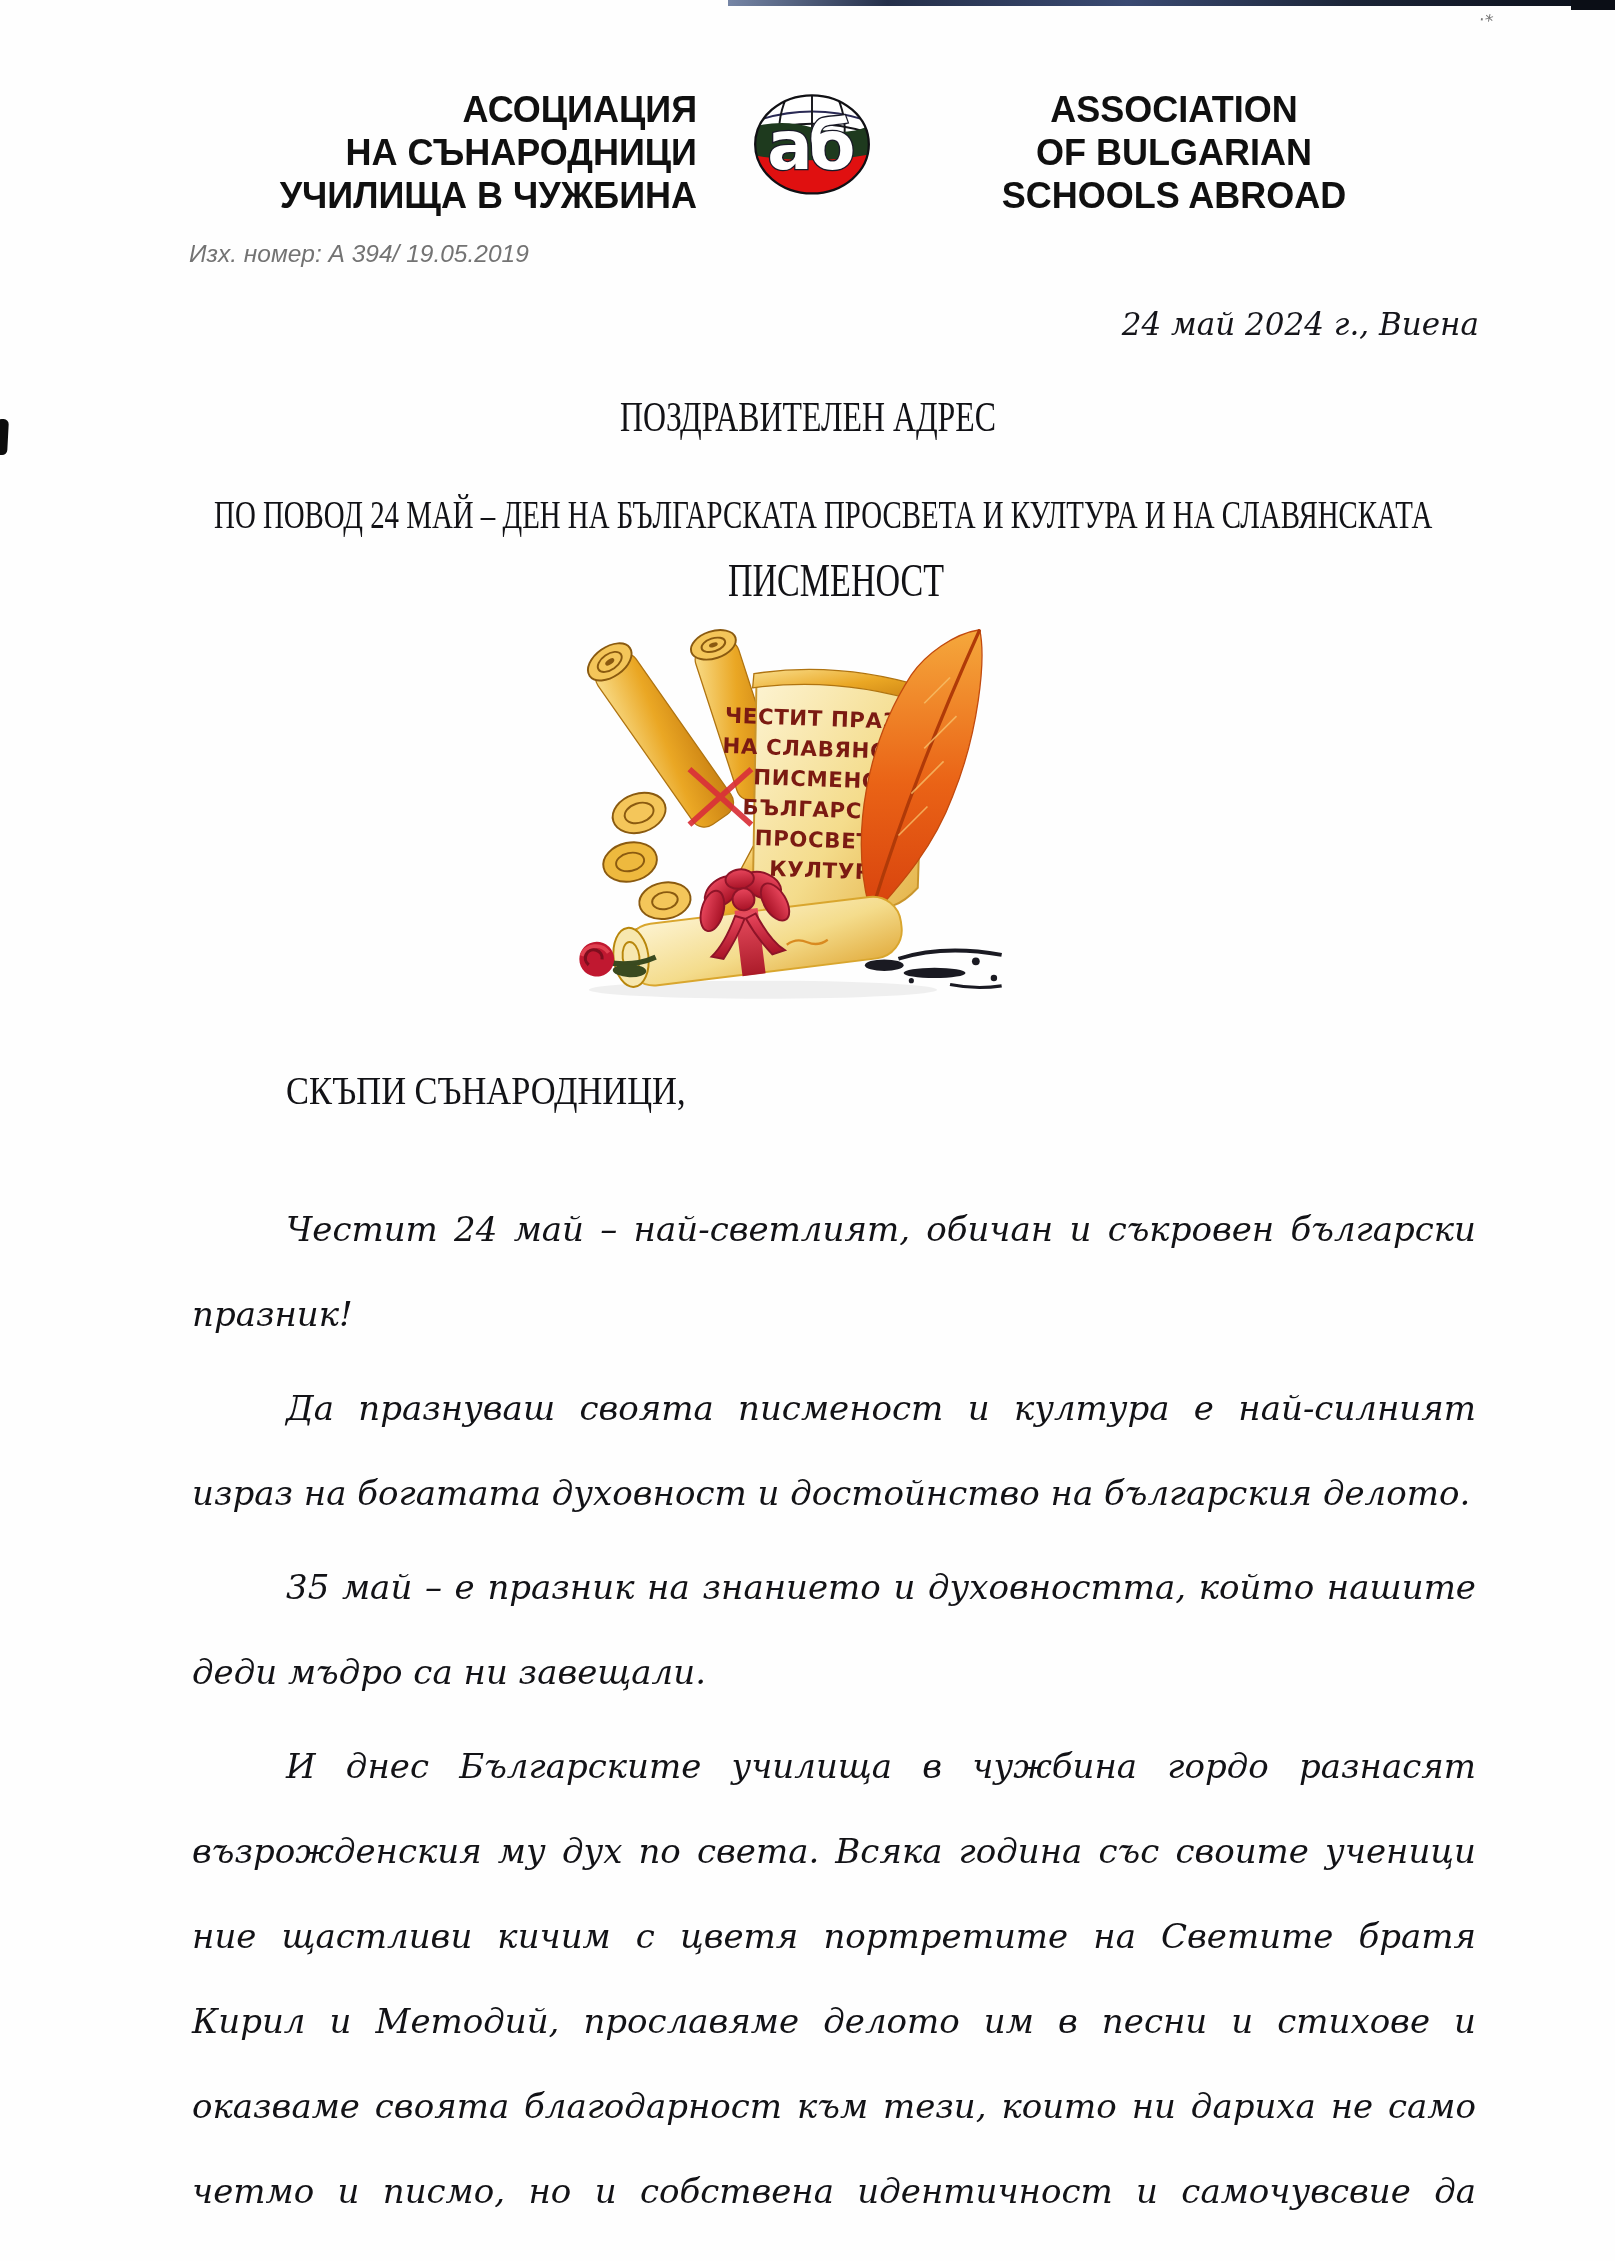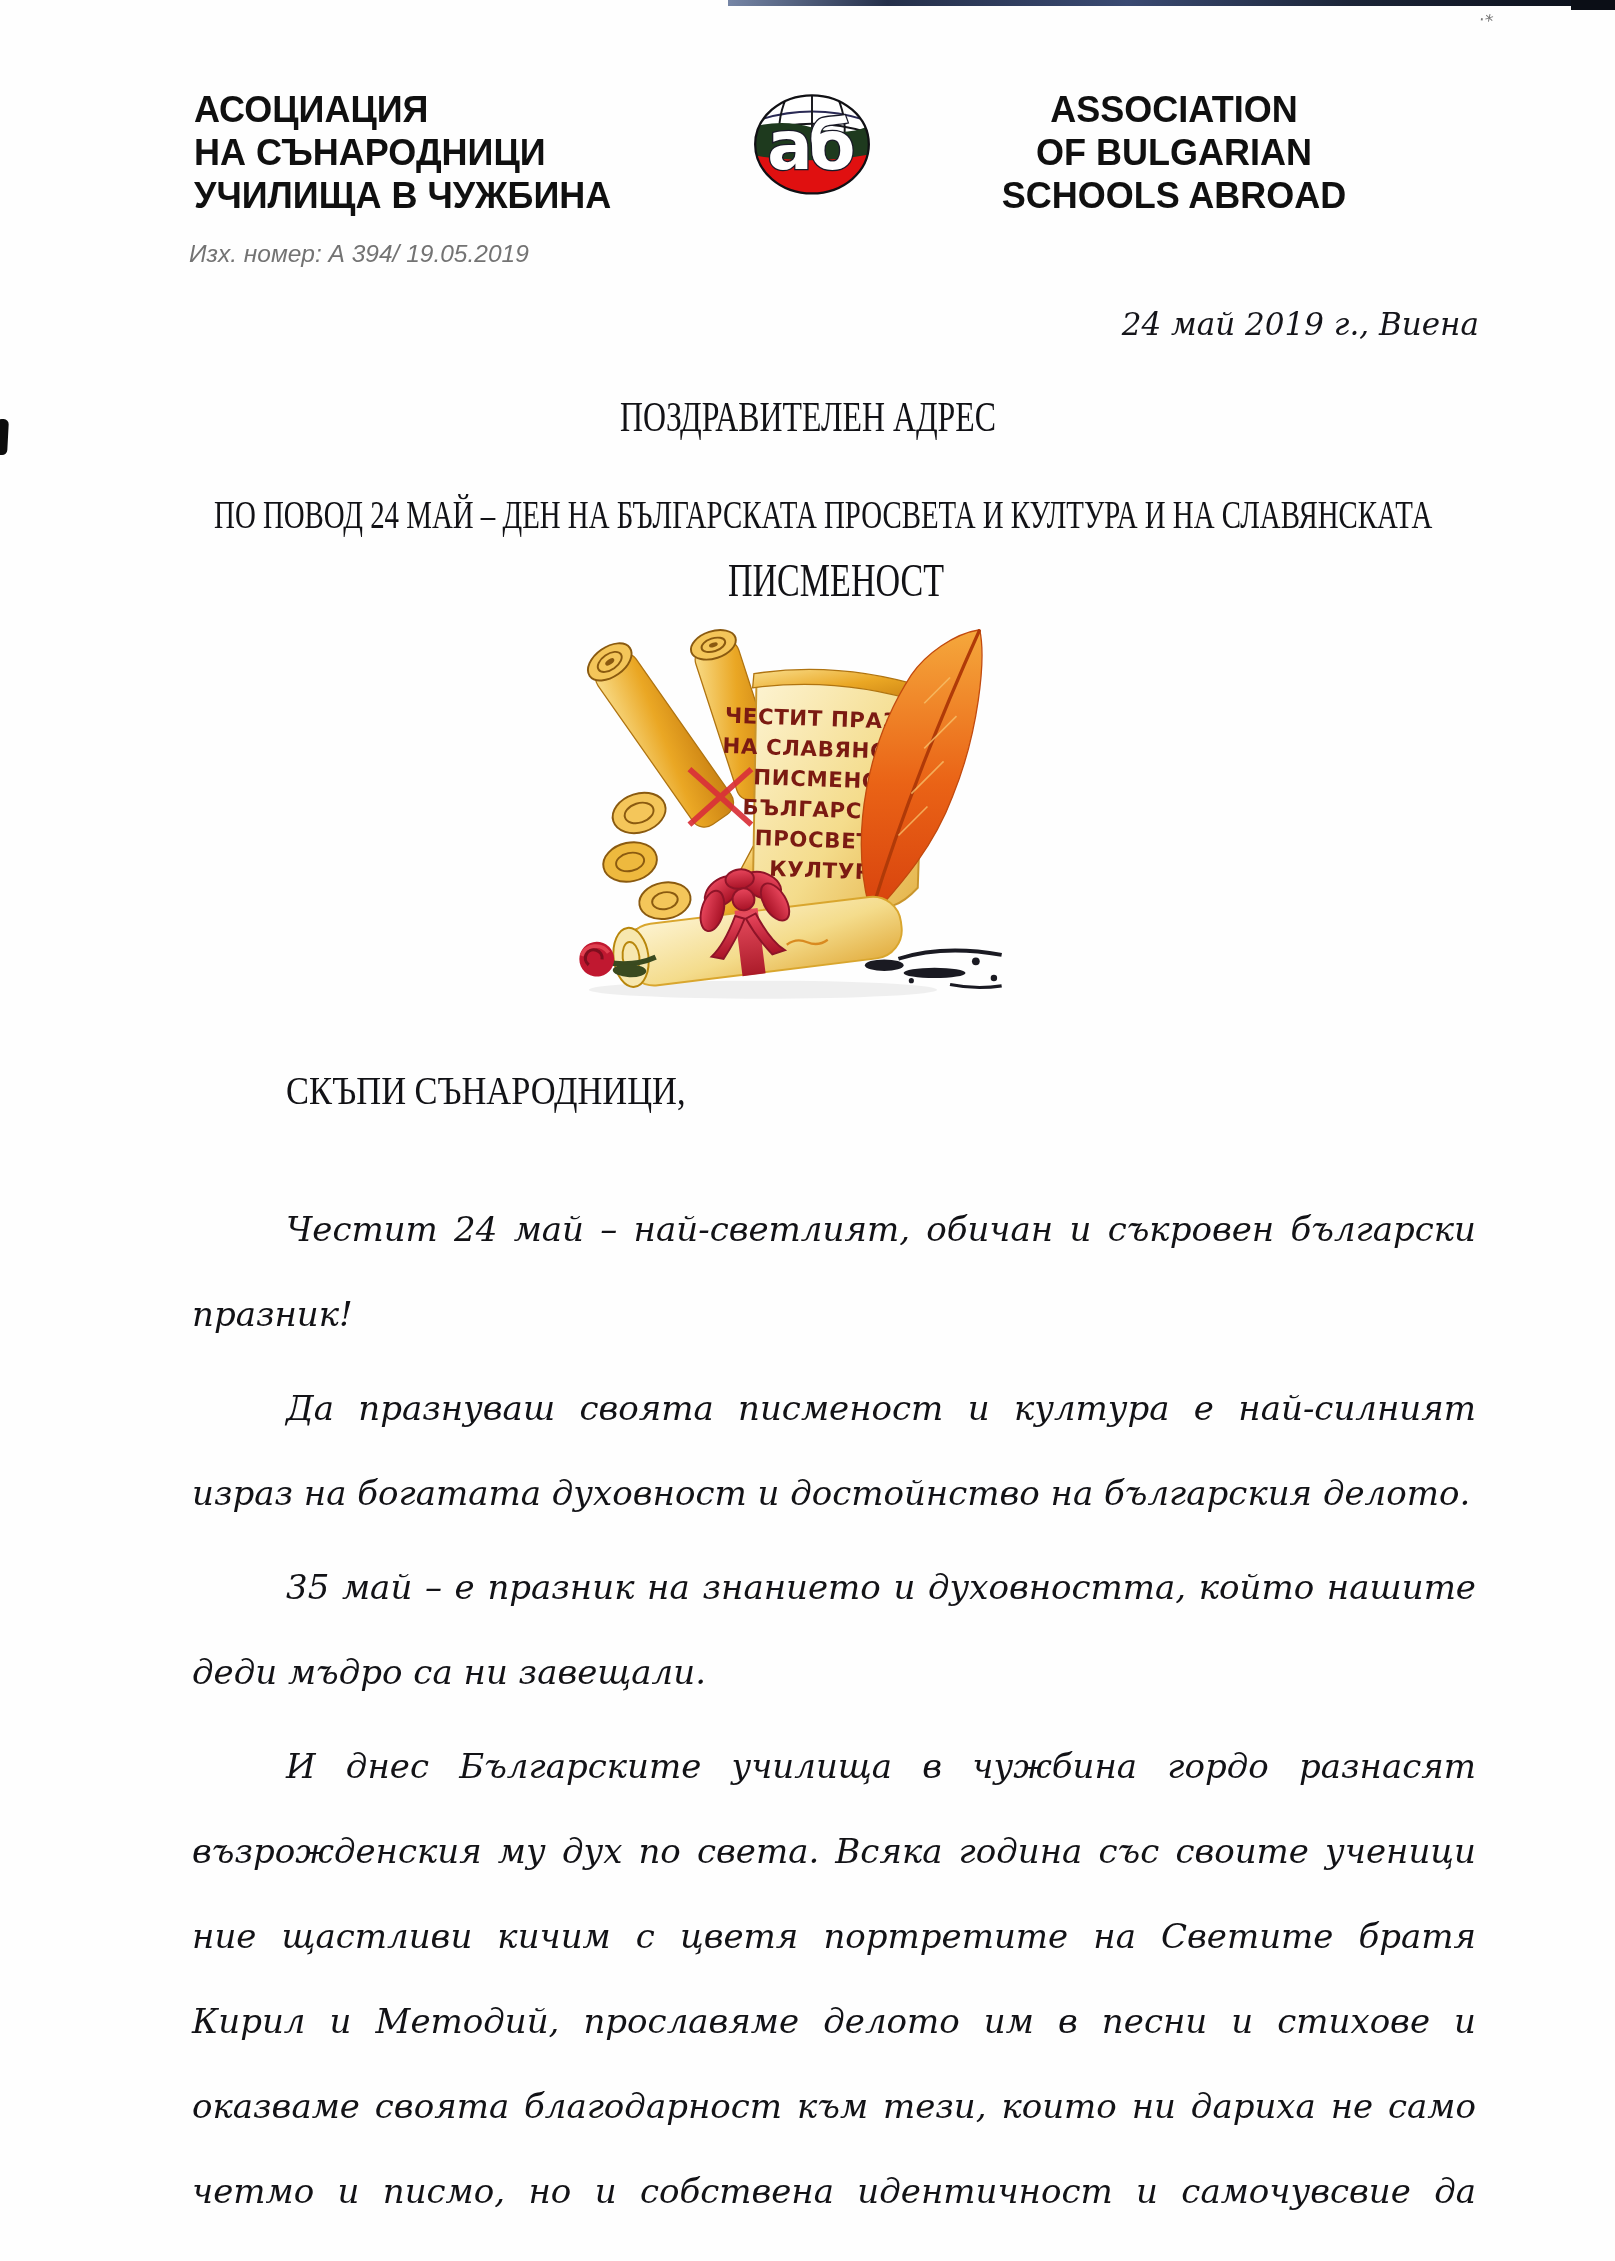--- a/index.html
+++ b/index.html
@@ -14,21 +14,21 @@
     background:linear-gradient(90deg,#7686a6,#25304a 18%,#3a4a72 45%,#1c2538 70%,#0a0e18); }
   .scan-corner { position:absolute; top:0; right:0; width:45px; height:10.3px; background:#0b0e16; }
   .scan-mark-right { position:absolute; left:1479px; top:10.3px; color:#777;
     font-size:17px; font-family:"DejaVu Sans",sans-serif; transform:rotate(12deg); }
   .scan-mark-left { position:absolute; left:-3.9px; top:419px; width:11.6px; height:36px;
     background:#0d0d0d; border-radius:5.2px; transform:rotate(3deg); }
 
   
   .org { position:absolute; top:88px; font-family:"Liberation Sans",sans-serif;
     font-weight:bold; font-size:36px; line-height:43px; letter-spacing:0; color:#101010; }
-  .org-bg { left:194px; width:503px; }
+  .org-bg { left:194px; width:503px; text-align:right; }
   .org-en { left:929px; width:490px; text-align:center; }
   .logo { position:absolute; left:750px; top:90px; width:124px; height:110px; }
   .ref-line { position:absolute; left:189px; top:240px;
     font-family:"Liberation Sans",sans-serif; font-style:italic;
     font-size:24.5px; color:#737373; }
 
   
   .dateline { position:absolute; left:774px; top:306px; width:705px; text-align:right;
     font-style:italic; font-size:31px; color:#15151a; }
   .h-center { position:absolute; left:0; width:1616px; text-align:center; color:#121216;
@@ -89,21 +89,21 @@
   </svg>
 
   <div class="org org-en">
     <div>ASSOCIATION</div>
     <div>OF BULGARIAN</div>
     <div>SCHOOLS ABROAD</div>
   </div>
 
   <div class="ref-line">Изх. номер: А 394/ 19.05.2019</div>
 
-  <div class="dateline">24 май 2019 г., Виена</div>
+  <div class="dateline">24 май 2024 г., Виена</div>
 
   <div class="h-center doc-title">
     <span class="condensed">ПОЗДРАВИТЕЛЕН АДРЕС</span>
   </div>
   <div class="h-center doc-subtitle">
     <span class="condensed">ПО ПОВОД 24 МАЙ – ДЕН НА БЪЛГАРСКАТА ПРОСВЕТА И КУЛТУРА И НА СЛАВЯНСКАТА</span>
   </div>
   <div class="h-center doc-subtitle2">
     <span class="condensed">ПИСМЕНОСТ</span>
   </div>

